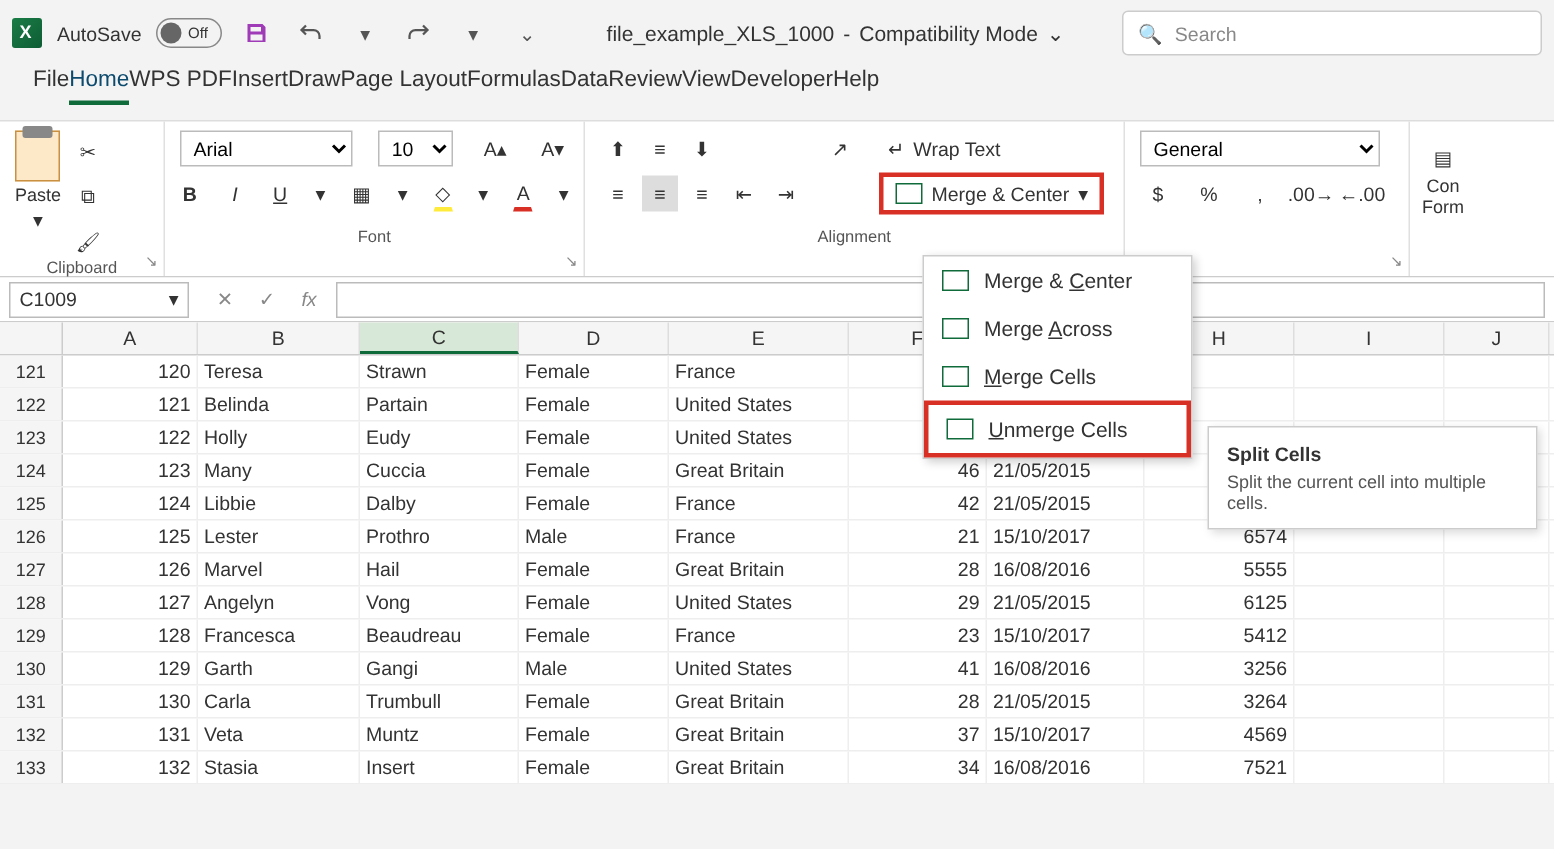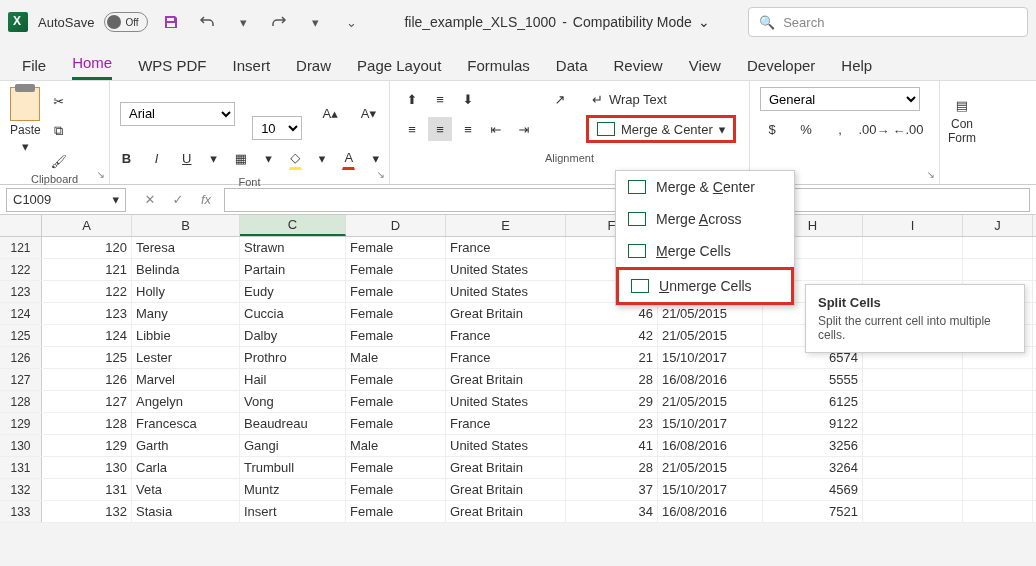--- a/index.html
+++ b/index.html
@@ -12,41 +12,41 @@
 .autosave-label { font-size:13px; }
 .toggle { width:44px; height:20px; border:1px solid #888; border-radius:10px; display:flex; align-items:center; padding:2px; }
 .toggle-knob { width:14px; height:14px; background:#666; border-radius:50%; }
 .toggle-off { font-size:10px; margin-left:4px; }
 .qat-btn { width:26px; height:26px; display:flex; align-items:center; justify-content:center; color:#555; }
 .save-icon { color:#a03bb7; }
 .filename { font-size:14px; margin-left:30px; display:flex; align-items:flex-end; gap:6px; }
 .search-box { margin-left:auto; flex:0 0 280px; height:30px; background:#fff; border:1px solid #ccc; border-radius:4px; display:flex; align-items:center; padding:0 10px; gap:8px; color:#888; }
 
 
-.tabs { display:flex; gap:26px; padding:0 22px; height:36px; align-items:flex-end; }
+.tabs { display:flex; padding:0 22px; height:36px; align-items:flex-start; }
 .tab { font-size:15px; padding-bottom:6px; cursor:pointer; }
-.tab.active { color:#a21caf; border-bottom:3px solid #0f6b3a; font-weight:500; }
+.tab.active { color:#0c4a6e; border-bottom:3px solid #0f6b3a; font-weight:500; }
 
 
 .ribbon { background:#fff; border-top:1px solid #ddd; border-bottom:1px solid #ccc; display:flex; height:105px; }
 .group { border-right:1px solid #e0e0e0; padding:6px 10px 2px; display:flex; flex-direction:column; position:relative; }
 .group-label { font-size:11px; color:#555; text-align:center; margin-top:auto; padding-bottom:18px; }
 .group-body { display:flex; gap:6px; flex:1; }
 .dialog-launcher { position:absolute; right:4px; bottom:4px; font-size:10px; color:#888; }
 
 .clip-col { display:flex; flex-direction:column; align-items:center; gap:2px; }
 .paste-icon { width:30px; height:34px; border:1px solid #c89040; background:#fde8c8; position:relative; }
 .paste-icon::before { content:""; position:absolute; left:4px; top:-4px; width:20px; height:8px; background:#888; border-radius:2px; }
 .paste-label { font-size:12px; }
 .mini-col { display:flex; flex-direction:column; gap:6px; padding-top:2px; }
 
 .font-row { display:flex; gap:17px; align-items:center; margin-bottom:6px; }
 select.ribbon-sel { height:24px; border:1px solid #bbb; background:#fff; font-size:13px; padding:0 4px; }
 .font-name { width:130px; }
-.font-size { width:56px;margin-top:29px; }
+.font-size { width:56px; }
 .rbtn { width:24px; height:24px; display:flex; align-items:center; justify-content:center; border:1px solid transparent; }
 .bold { font-weight:bold; }
 .italic { font-style:italic; }
 .underline { text-decoration:underline; }
 
 .align-grid { display:grid; grid-template-columns:repeat(3,24px); gap:4px; margin-bottom:6px; }
 .align-row2 { display:flex; gap:4px; }
 
 .merge-btn-wrap { display:flex; flex-direction:column; gap:4px; margin-left:8px; }
 .wrap-text { display:flex; align-items:center; gap:6px; height:24px; padding:0 6px; }
@@ -408,21 +408,21 @@
       </div>
       <div class="row">
         <div class="row-h">129</div>
         <div class="cell cA num">128</div>
         <div class="cell cB">Francesca</div>
         <div class="cell cC">Beaudreau</div>
         <div class="cell cD">Female</div>
         <div class="cell cE">France</div>
         <div class="cell cF num">23</div>
         <div class="cell cG">15/10/2017</div>
-        <div class="cell cH num">9122</div>
+        <div class="cell cH num">5412</div>
         <div class="cell cI"></div>
         <div class="cell cJ"></div>
       </div>
       <div class="row">
         <div class="row-h">130</div>
         <div class="cell cA num">129</div>
         <div class="cell cB">Garth</div>
         <div class="cell cC">Gangi</div>
         <div class="cell cD">Male</div>
         <div class="cell cE">United States</div>

